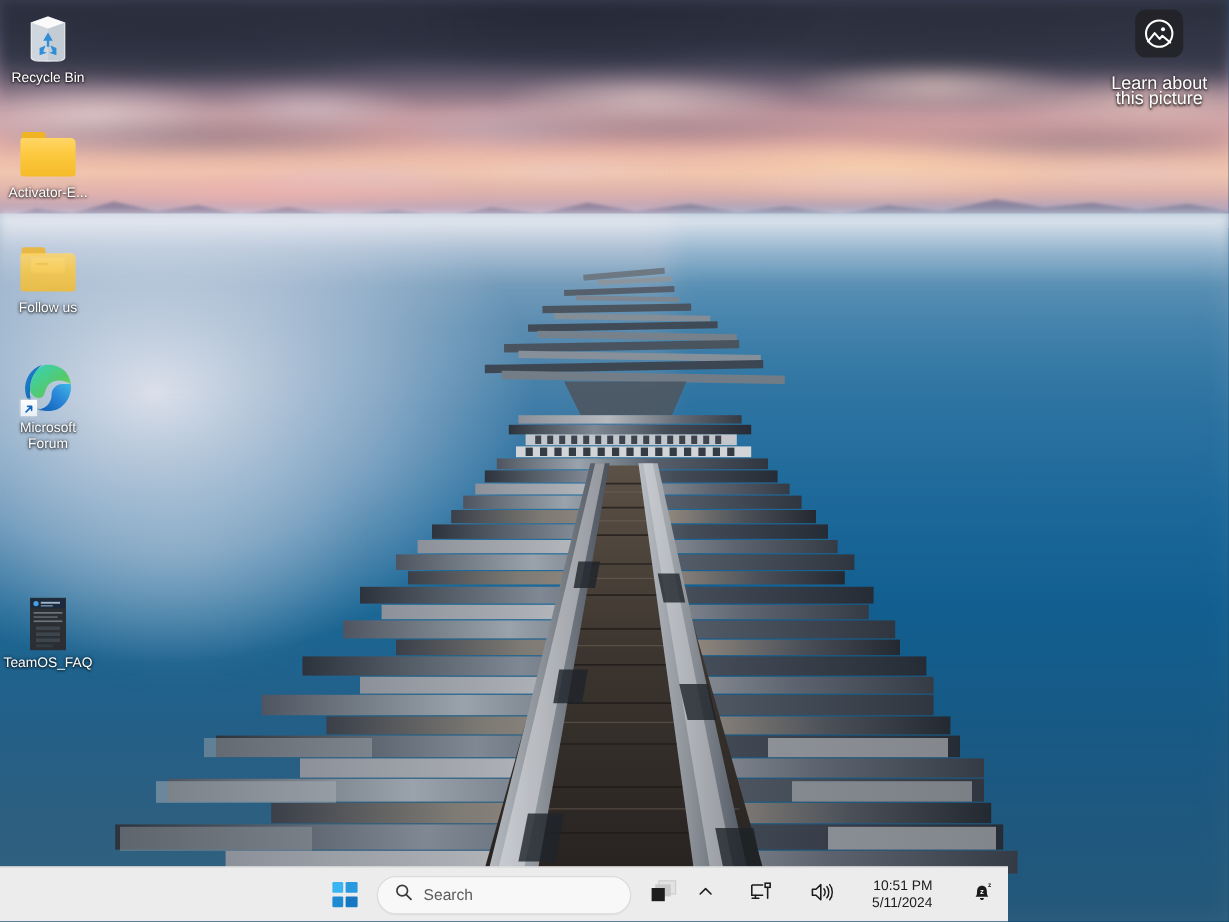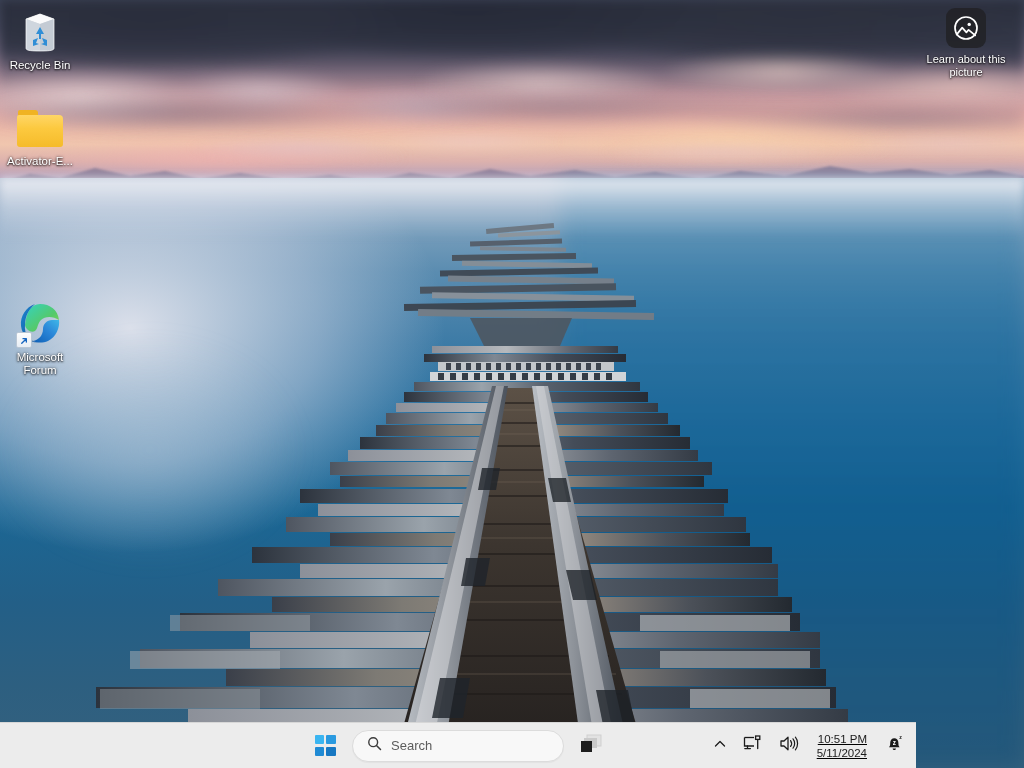--- a/index.html
+++ b/index.html
@@ -167,21 +167,21 @@
     position:absolute; left:9px; top:9px; width:28px; height:12px;
     background:rgba(255,255,255,.55); border-radius:1px;
   }
   .folder .paper::after {
     content:""; position:absolute; left:4px; top:4px; width:10px; height:2px;
     background:rgba(120,100,40,.5);
   }
 
   
   #taskbar {
-    position:absolute; left:0; bottom:0; width:916px; height:46px;
+    position:absolute; left:0; bottom:0; width:840px; height:46px;
     background:#ececec;
     border-top:1px solid #d7d7d7;
     display:flex; align-items:center;
     z-index:20;
   }
   .tb-center {
     position:absolute; left:50%; transform:translateX(-50%);
     display:flex; align-items:center; gap:10px;
   }
   .start-btn {
@@ -197,21 +197,21 @@
     box-shadow:0 1px 1px rgba(0,0,0,.04);
     cursor:text;
   }
   .search-box .ph { font-size:13px; color:#5c5c5c; }
   .tb-app {
     width:34px; height:34px; display:flex; align-items:center; justify-content:center;
     border-radius:5px; cursor:pointer; position:relative;
   }
 
   .tray {
-    position:absolute; right:6px; display:flex; align-items:center; gap:4px; height:46px;text-decoration:underline;
+    position:absolute; right:6px; display:flex; align-items:center; gap:18px; height:46px;
   }
   .tray-btn {
     display:flex; align-items:center; justify-content:center;
     height:34px; border-radius:5px; cursor:pointer; padding:0 6px;
   }
   .clock {
     display:flex; flex-direction:column; align-items:flex-end; justify-content:center;
     font-size:11.5px; line-height:14px; color:#1b1b1b; padding:0 8px;
     height:34px; border-radius:5px; cursor:pointer;
   }
@@ -221,21 +221,21 @@
     position:absolute; right:8px; top:8px; width:100px;
     display:flex; flex-direction:column; align-items:center; z-index:6;
     cursor:pointer; user-select:none;
   }
   .picture-widget .pw-icon {
     width:40px; height:40px; border-radius:9px;
     background:rgba(32,32,34,.78);
     display:flex; align-items:center; justify-content:center;
   }
   .picture-widget .pw-label {
-    margin-top:5px; text-align:center; font-size:11px; line-height:13px;
+    margin-top:15px; text-align:center; font-size:15px; line-height:13px;
     color:#ffffff; text-shadow:0 1px 2px rgba(0,0,0,.85), 0 0 3px rgba(0,0,0,.6);
   }
 </style>
 </head>
 <body>
 
 <div id="wallpaper">
   <div class="sky-base"></div>
   <div class="cloud-dark-top"></div>
   <div class="cloud-mid-1"></div>
@@ -453,20 +453,30 @@
           <path d="M21,17 L25,24 L22,24 L22,29 L20,29 L20,24 L17,24 Z"></path>
           <path d="M14,30 L19,28 L17,33 L20,34 L14,36 Z"></path>
           <path d="M28,30 L23,28 L25,33 L22,34 L28,36 Z"></path>
         </g>
         <path d="M7,9 L21,4 L35,9 L35,38 C35,40 33,41 21,41 C9,41 7,40 7,38 Z" fill="none" stroke="#ffffff" stroke-opacity=".7" stroke-width="1"></path>
       </svg>
     </div>
     <div class="label">Recycle Bin</div>
   </div>
 
+  <div class="dicon" style="top:200px">
+    <div class="glyph">
+      <div class="folder translucent">
+          <div class="tab"></div>
+          <div class="paper"></div>
+          <div class="body"></div>
+        </div>
+    </div>
+    <div class="label">Follow us</div>
+  </div>
 
   <div class="dicon" style="top:300px">
     <div class="glyph">
       <svg width="46" height="46" viewBox="0 0 46 46">
         <defs>
           <linearGradient id="eg1" x1="0" y1="1" x2="1" y2="0">
             <stop offset="0%" stop-color="#0f5fb5"></stop>
               <stop offset="55%" stop-color="#2a86d8"></stop>
               <stop offset="100%" stop-color="#3fb7e8"></stop>
           </linearGradient>
@@ -487,20 +497,39 @@
       <div class="shortcut-badge">
         <svg viewBox="0 0 12 12">
             <path d="M3,9 L8,4 M8,4 L4.4,4 M8,4 L8,7.6" stroke="#1565c0" stroke-width="1.5" fill="none" stroke-linecap="round"></path>
           </svg>
       </div>
     </div>
     <div class="label">Microsoft Forum</div>
   </div>
 
 
+  <div class="dicon" style="top:496px">
+    <div class="glyph">
+      <svg width="30" height="44" viewBox="0 0 30 44">
+        <rect x="0" y="0" width="30" height="44" fill="#2b2f33"></rect>
+        <rect x="1" y="1" width="28" height="8" fill="#1b2a3d"></rect>
+        <circle cx="5" cy="5" r="2.2" fill="#4a9fe0"></circle>
+        <rect x="9" y="3.5" width="16" height="1.6" fill="#9fb6cc"></rect>
+        <rect x="9" y="6.2" width="10" height="1.3" fill="#6f8498"></rect>
+        <rect x="3" y="12" width="24" height="1.4" fill="#6c757d"></rect>
+        <rect x="3" y="15.5" width="20" height="1.4" fill="#5b646c"></rect>
+        <rect x="3" y="19" width="24" height="1.4" fill="#6c757d"></rect>
+        <rect x="5" y="24" width="20" height="3" fill="#3d454d"></rect>
+        <rect x="5" y="29" width="20" height="3" fill="#3d454d"></rect>
+        <rect x="5" y="34" width="20" height="3" fill="#3d454d"></rect>
+        <rect x="5" y="39" width="14" height="2.4" fill="#343c43"></rect>
+      </svg>
+    </div>
+    <div class="label">TeamOS_FAQ</div>
+  </div>
 </div>
 
 <div class="picture-widget">
   <div class="pw-icon">
     <svg width="26" height="26" viewBox="0 0 26 26">
       <circle cx="13" cy="13" r="11" fill="none" stroke="#ffffff" stroke-width="1.7"></circle>
       <circle cx="16.2" cy="9.4" r="1.7" fill="#ffffff"></circle>
       <path d="M3.6,19.6 L9.2,12.6 L13.4,17.4 L15.6,14.8 L22.2,20.4" fill="none" stroke="#ffffff" stroke-width="1.7" stroke-linejoin="round" stroke-linecap="round"></path>
     </svg>
   </div>

